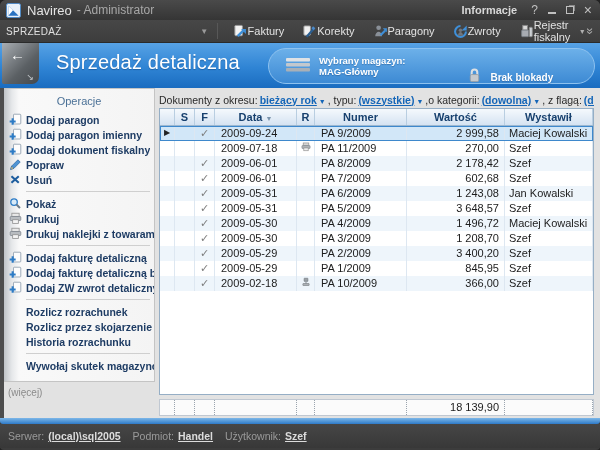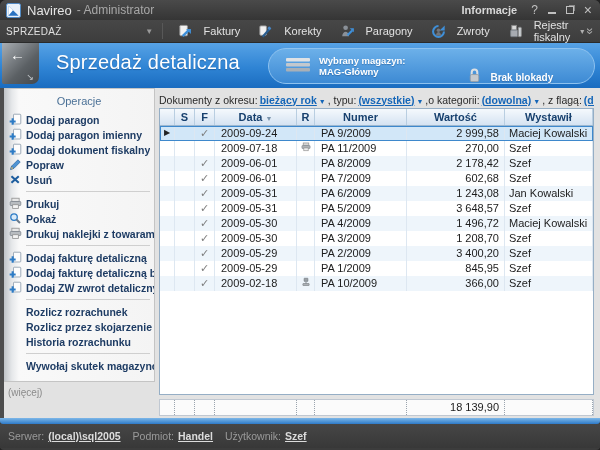--- a/index.html
+++ b/index.html
@@ -18,21 +18,21 @@
   .min-bar { display:inline-block; width:8px; height:7px; border-bottom:2px solid #c0c0c0; }
   .restore-box { display:inline-block; width:8px; height:8px; border:1px solid #c0c0c0; box-shadow:2px -2px 0 -1px #8a8a8a; }
   .close-x { font-size:14px; }
 
   
   .toolbar { height:23px; background:linear-gradient(#474747,#3d3d3d); border-bottom:1px solid #2a2a2a; display:flex; align-items:center; padding:0 6px; }
   .module { width:218px; display:flex; align-items:center; justify-content:space-between; color:#e0e0e0; font-size:10px; letter-spacing:0.3px; }
   .module .arr { color:#9a9a9a; font-size:8px; }
   .tb-sep { width:1px; height:16px; background:#2c2c2c; border-right:1px solid #585858; margin:0 8px; }
   .tbtns { display:flex; align-items:center; gap:4px; flex:1; }
-  .tbtn { display:flex; align-items:center; gap:11px; padding:2px 7px; border-radius:2px; color:#e2e2e2; font-size:11px; cursor:default; }
+  .tbtn { display:flex; align-items:center; gap:0; padding:2px 7px; border-radius:2px; color:#e2e2e2; font-size:11px; cursor:default; }
   .tbtn .ticon { display:inline-flex; }
   .tsplit { color:#b0b0b0; font-size:8px; padding:0 3px; }
   .overflow { margin-left:auto; color:#b0b0b0; font-size:12px; transform:rotate(90deg); }
 
   
   .blueheader { position:relative; height:45px; background:linear-gradient(#57a2e5,#2f84d4 55%,#1a6cc0); }
   .backtab { position:absolute; left:2px; top:0; width:37px; height:41px; background:linear-gradient(135deg,#a8adb2,#5b6064 60%,#44484c); border-radius:0 0 7px 2px; }
   .backtab .ba { position:absolute; left:8px; top:3px; color:#fff; font-size:15px; font-weight:bold; }
   .backtab .bsub { position:absolute; right:5px; bottom:2px; color:#c4c8cc; font-size:9px; }
   .htitle { position:absolute; left:56px; top:8px; color:#fff; font-size:20px; letter-spacing:0.2px; text-shadow:0 1px 1px rgba(0,40,90,.35); }
@@ -263,35 +263,35 @@
                 <svg width="13" height="13" viewBox="0 0 16 16">
                   <path d="M3 4l9 8M12 4l-9 8" stroke="#1d5d9e" stroke-width="2.6"></path>
                 </svg>
               </span>
               <span class="slabel2">Usuń</span>
             </div>
             <div class="sdiv"></div>
             <div class="sitem">
               <span class="sicon">
                 <svg width="13" height="13" viewBox="0 0 16 16">
+                  <circle cx="6.2" cy="6.2" r="4" fill="#d8eaf8" stroke="#2e7cc6" stroke-width="1.6"></circle>
+                  <path d="M9.2 9.2l4.3 4.3" stroke="#6b7b8b" stroke-width="2.4"></path>
+                </svg>
+              </span>
+              <span class="slabel2">Pokaż</span>
+            </div>
+            <div class="sitem">
+              <span class="sicon">
+                <svg width="13" height="13" viewBox="0 0 16 16">
                   <rect x="3.5" y="1.5" width="9" height="4" fill="#e8e8e8" stroke="#909090"></rect>
                   <rect x="1.5" y="5.5" width="13" height="5" rx="1" fill="#b8bcc0" stroke="#808890"></rect>
                   <rect x="4.5" y="9.5" width="7" height="4.5" fill="#f4f4f4" stroke="#909090"></rect>
                 </svg>
               </span>
               <span class="slabel2">Drukuj</span>
-            </div>
-            <div class="sitem">
-              <span class="sicon">
-                <svg width="13" height="13" viewBox="0 0 16 16">
-                  <circle cx="6.2" cy="6.2" r="4" fill="#d8eaf8" stroke="#2e7cc6" stroke-width="1.6"></circle>
-                  <path d="M9.2 9.2l4.3 4.3" stroke="#6b7b8b" stroke-width="2.4"></path>
-                </svg>
-              </span>
-              <span class="slabel2">Pokaż</span>
             </div>
             <div class="sitem">
               <span class="sicon">
                 <svg width="13" height="13" viewBox="0 0 16 16">
                   <rect x="3.5" y="1.5" width="9" height="4" fill="#e8e8e8" stroke="#909090"></rect>
                   <rect x="1.5" y="5.5" width="13" height="5" rx="1" fill="#b8bcc0" stroke="#808890"></rect>
                   <rect x="4.5" y="9.5" width="7" height="4.5" fill="#f4f4f4" stroke="#909090"></rect>
                 </svg>
               </span>
               <span class="slabel2">Drukuj naklejki z towarami</span>

